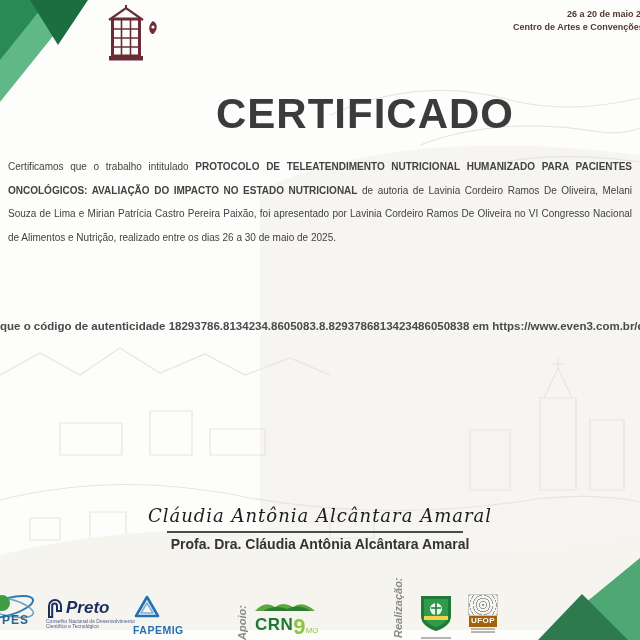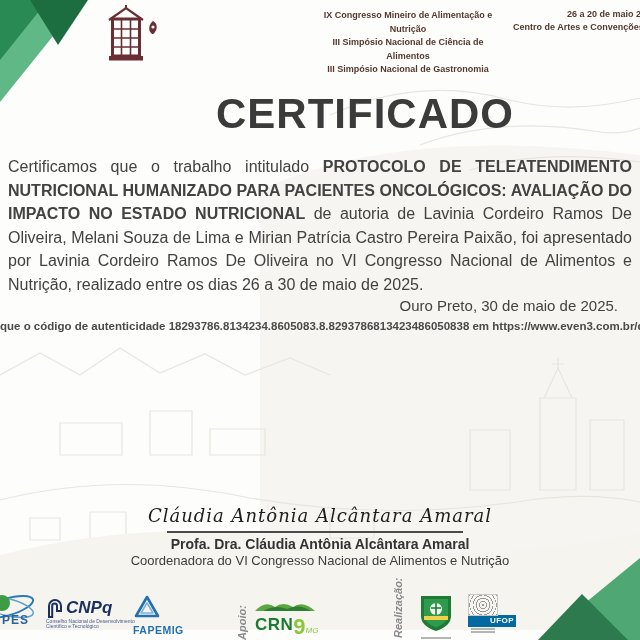--- a/index.html
+++ b/index.html
@@ -24,21 +24,21 @@
   #brand-sub{font-size:6px;color:#3fa45b;font-weight:bold;margin-top:2px;}
   #brand-tag{font-size:9.5px;color:#3fa45b;font-weight:bold;margin-top:2px;}
   #events{left:318px;top:9px;width:180px;text-align:center;color:#54382f;
           font-size:9px;line-height:13.5px;font-weight:600;}
   #date-line{left:567px;top:9px;font-size:9px;color:#54382f;font-weight:600;}
   #venue-line{left:513px;top:22px;font-size:9px;color:#54382f;font-weight:600;}
 
   
   #title{left:0;top:90px;width:640px;text-align:center;font-size:42px;font-weight:bold;
          color:#3b3b3b;letter-spacing:1px;padding-left:45px;}
-  #paragraph{left:8px;top:155px;width:624px;font-size:16px;line-height:23.5px;
+  #paragraph{left:8px;top:155px;width:624px;font-size:10px;line-height:23.5px;
              color:#424242;text-align:justify;}
   #paragraph b{font-weight:bold;}
   #place-date{right:22px;top:297px;font-size:15px;color:#424242;}
   #auth-line{left:0;top:320px;font-size:11.5px;font-weight:700;color:#4a4a4a;}
 
   
   #sig-script{left:0;top:505px;width:640px;text-align:center;font-size:18px;
               font-family:"DejaVu Serif",serif;font-style:italic;color:#1d1d1d;letter-spacing:1px;}
   #sig-line{left:167px;top:531px;width:296px;height:1.5px;background:#4a4a4a;}
   #sig-name{left:0;top:536px;width:640px;text-align:center;font-size:14px;font-weight:bold;color:#333;}
@@ -61,22 +61,22 @@
   #crn-text{font-size:17px;font-weight:bold;color:#1e7a33;letter-spacing:.5px;}
   #crn-num{font-size:22px;font-weight:bold;color:#8cc63f;line-height:17px;}
   #crn-region{font-size:8px;font-style:italic;color:#8cc63f;}
   #realizacao{left:392px;top:598px;}
   #shield{left:418px;top:594px;text-align:center;width:36px;}
   .tiny-gray-line{height:2px;background:#b5b5b5;margin:1px 3px 0 3px;}
   #ufop{left:468px;top:595px;width:30px;text-align:center;}
   #ufop-pattern{width:28px;height:20px;margin:0 auto;
      background:repeating-radial-gradient(circle at 50% 50%, #9a9a9a 0 .8px, transparent .8px 3.2px);
      outline:1px solid #c9c9c9;}
-  #ufop-red{width:28px;height:12px;margin:0 auto;background:#0369a1;color:#fff;
-     font-size:8px;font-weight:bold;line-height:12px;letter-spacing:.5px;padding-left:20px;}
+  #ufop-red{width:28px;height:12px;margin:0 auto;background:#a16207;color:#fff;
+     font-size:8px;font-weight:bold;line-height:12px;letter-spacing:.5px;}
 </style>
 </head>
 <body>
 
 <div id="canvas">
 
   <svg id="etching" class="abs" width="640" height="560" viewBox="0 0 640 560">
     <path d="M260,120 Q400,55 640,85 L640,560 L260,560 Z" fill="#f2f0ea"></path>
     <g fill="none" stroke="#d8d2c6" stroke-width="1.2">
       <path d="M330,45 Q420,5 510,30 Q570,45 640,28"></path>
@@ -111,53 +111,46 @@
       <rect x="6.5" y="15" width="27" height="37" stroke-width="3"></rect>
       <path d="M15.5,15 V52 M24.5,15 V52" stroke-width="1.6"></path>
       <path d="M6.5,25 H33.5 M6.5,34 H33.5 M6.5,43 H33.5" stroke-width="1.6"></path>
     </g>
     <rect x="3" y="52" width="34" height="4.5" fill="#6b2d34"></rect>
   </svg>
   <svg id="bird-ornament" class="abs" width="12" height="16" viewBox="0 0 12 16">
     <path d="M6,1 C10,3 11,8 8,12 C7,14 5,15 4,13 C1,10 2,4 6,1 Z" fill="#6b2d34"></path>
     <circle cx="6" cy="7" r="1.6" fill="#fdfdfb"></circle>
   </svg>
-  <div id="events" class="abs">
-    <div>IX Congresso Mineiro de Alimentação e Nutrição</div>
-    <div>III Simpósio Nacional de Ciência de Alimentos</div>
-    <div>III Simpósio Nacional de Gastronomia</div>
-  </div>
   <div id="date-line" class="abs nowrap">26 a 20 de maio 2</div>
   <div id="venue-line" class="abs nowrap">Centro de Artes e Convenções -</div>
 
   <div id="title" class="abs">CERTIFICADO</div>
 
   <div id="paragraph" class="abs"><span>Certificamos que o trabalho intitulado </span><b>PROTOCOLO DE TELEATENDIMENTO NUTRICIONAL HUMANIZADO PARA PACIENTES ONCOLÓGICOS: AVALIAÇÃO DO IMPACTO NO ESTADO NUTRICIONAL</b><span> de autoria de Lavinia Cordeiro Ramos De Oliveira, Melani Souza de Lima e Mirian Patrícia Castro Pereira Paixão, foi apresentado por Lavinia Cordeiro Ramos De Oliveira no VI Congresso Nacional de Alimentos e Nutrição, realizado entre os dias 26 a 30 de maio de 2025.</span></div>
 
-  <div id="place-date" class="abs nowrap">Ouro Preto, 30 de maio de 2025.</div>
   <div id="auth-line" class="abs nowrap">que o código de autenticidade 18293786.8134234.8605083.8.8293786813423486050838 em https://www.even3.com.br/docu</div>
 
   <div id="sig-script" class="abs">Cláudia Antônia Alcântara Amaral</div>
   <div id="sig-line" class="abs"></div>
   <div id="sig-name" class="abs">Profa. Dra. Cláudia Antônia Alcântara Amaral</div>
-  <div id="sig-role" class="abs">Coordenadora do VI Congresso Nacional de Alimentos e Nutrição</div>
 
   <svg id="capes-icon" class="abs" width="58" height="28" viewBox="0 0 58 28">
     <ellipse cx="29" cy="13" rx="27" ry="8.5" fill="none" stroke="#2a7ab5" stroke-width="2" transform="rotate(-16 29 13)"></ellipse>
     <ellipse cx="29" cy="13" rx="27" ry="8.5" fill="none" stroke="#5aa0cf" stroke-width="1.4" transform="rotate(14 29 13)"></ellipse>
     <circle cx="24" cy="9" r="8" fill="#3f9c46"></circle>
   </svg>
   <div id="capes-text" class="abs">PES</div>
 
   <div id="cnpq" class="abs">
     <div id="cnpq-row">
       <svg width="18" height="20" viewBox="0 0 18 20">
         <path d="M3,19 V8 a6,6 0 0 1 12,0 v5 h-4 v-5 a2.4,2.4 0 0 0 -4.8,0 V19 Z" fill="none" stroke="#1b2e5e" stroke-width="2"></path>
       </svg>
-      <span id="cnpq-text">CNPq</span>
+      <span id="cnpq-text">Preto</span>
     </div>
     <div id="cnpq-sub">Conselho Nacional de Desenvolvimento Científico e Tecnológico</div>
   </div>
 
   <div id="fapemig" class="abs">
     <svg width="28" height="24" viewBox="0 0 28 24">
       <path d="M14,2 L25,21 L3,21 Z" fill="none" stroke="#2570b0" stroke-width="2.6" stroke-linejoin="round"></path>
       <path d="M14,8 L20,18 L8,18 Z" fill="none" stroke="#7fb3d9" stroke-width="1.6" stroke-linejoin="round"></path>
     </svg>
     <div id="fapemig-text">FAPEMIG</div>

